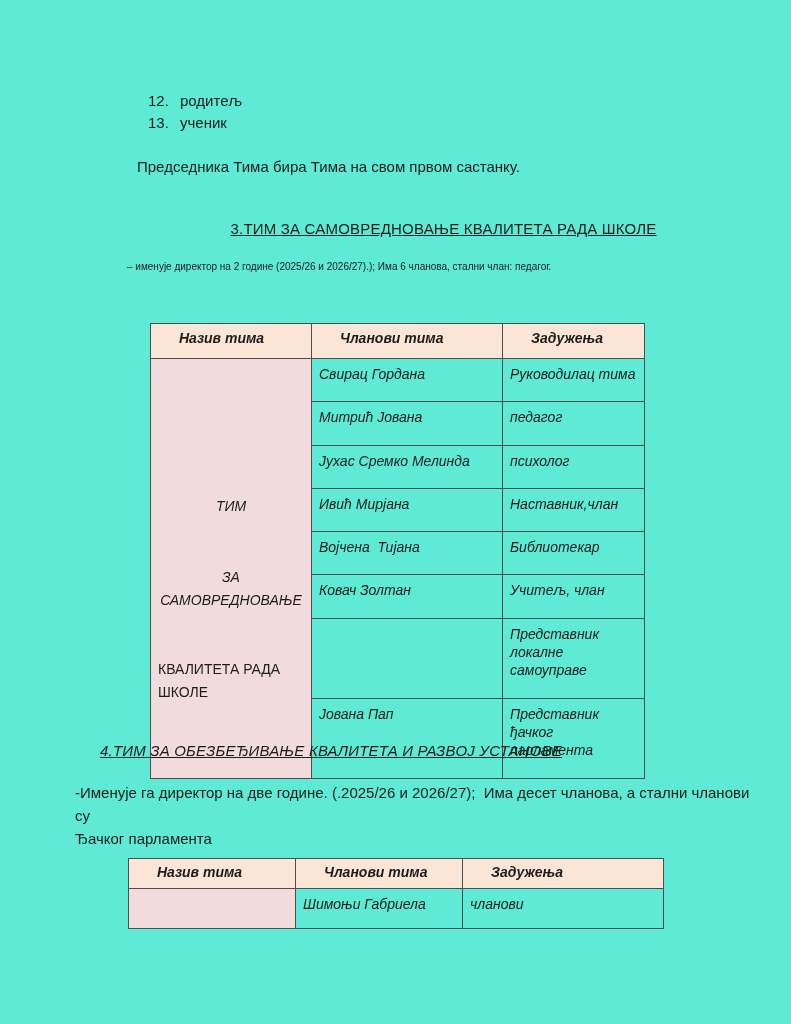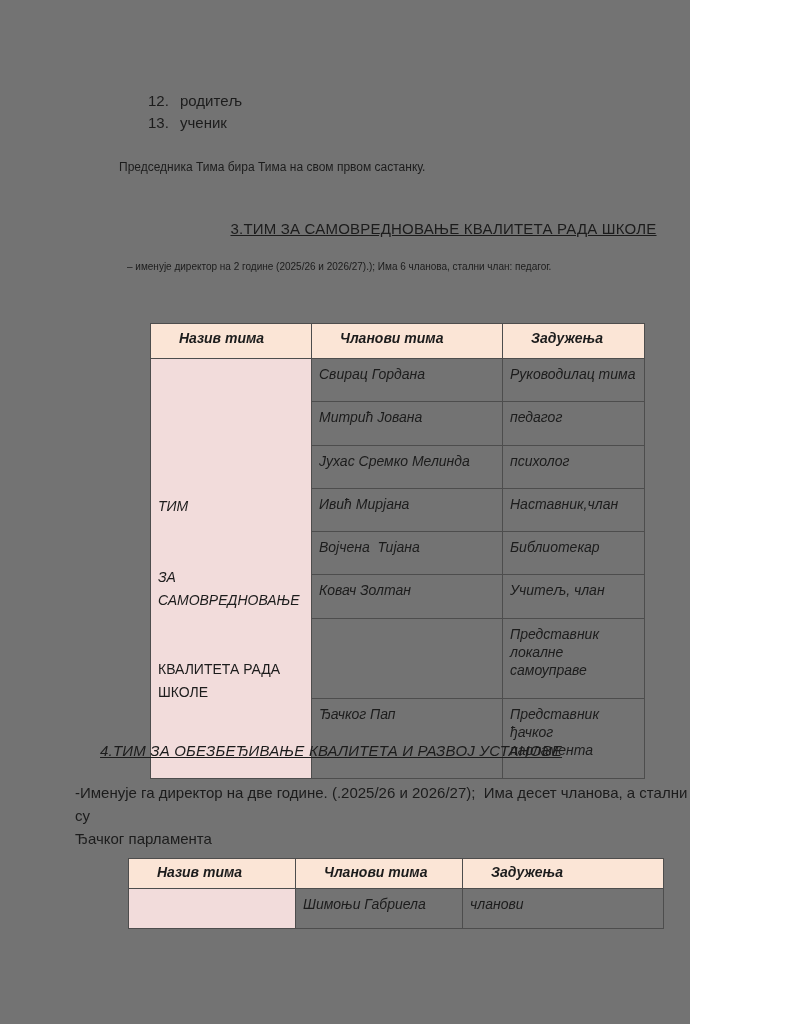--- a/index.html
+++ b/index.html
@@ -3,34 +3,34 @@
 <meta charset="utf-8">
 <style>
   html, body { margin: 0; padding: 0; }
   body {
     background: #ffffff;
     font-family: "Liberation Sans", sans-serif;
     color: #1c1c1c;
   }
   .page {
     position: relative;
-    width: 690px;
+    width: 791px;
     height: 1024px;
-    background: #737373;
+    background: #5eead4;
     overflow: hidden;
   }
 
   
   .numbered-list { position: absolute; left: 148px; top: 90px; font-size: 15px; }
   .numbered-list .li { line-height: 22px; }
   .numbered-list .num { display: inline-block; min-width: 26px; }
   .numbered-list .li-label { display: inline-block; margin-left: 6px; }
 
   
-  .intro { position: absolute; left: 119px; top: 157px; font-size: 12px; line-height: 20px; text-align: center; }
+  .intro { position: absolute; left: 137px; top: 157px; font-size: 15px; line-height: 20px; text-align: center; }
 
   
   .heading3 {
     position: absolute; left: 0; top: 220px; width: 791px;
     text-align: center; font-size: 15px; font-weight: normal;
     text-decoration: underline; letter-spacing: 0.2px; margin: 0; padding-left: 48px;
   }
 
   
   .note3 { position: absolute; left: 127px; top: 257px; font-size: 10px; line-height: 19px; white-space: pre-wrap; }
@@ -64,21 +64,21 @@
   .t1 { left: 150px; top: 323px; width: 494px; }
   .t1 thead tr { height: 35px; }
   .t1 tbody tr { height: 34px; }
   .t1 tbody tr:nth-child(7) { height: 51px; }
   .t1 tbody tr:nth-child(8) { height: 57px; }
 
   
   .t1 .team-cell { font-style: normal; }
   .team-name-block { padding-top: 58px; }
   .team-name-block .part { line-height: 23px; }
-  .team-name-block .part-italic { font-style: italic; }
+  .team-name-block .part-italic { font-style: italic; text-align: center; }
   .team-name-block .p1 { margin-bottom: 12px; }
   .team-name-block .p2 { margin-bottom: 10px; }
 
   
   .heading4 {
     position: absolute; left: 100px; top: 742px;
     font-size: 15px; font-weight: normal; font-style: italic;
     text-decoration: underline; letter-spacing: 0.2px; margin: 0;
   }
 
@@ -155,21 +155,21 @@
       </tr>
       <tr>
         <td>Ковач Золтан</td>
         <td>Учитељ, члан</td>
       </tr>
       <tr>
         <td></td>
         <td>Представник локалне самоуправе</td>
       </tr>
       <tr>
-        <td>Ђачког Пап</td>
+        <td>Јована Пап</td>
         <td>Представник ђачког парламента</td>
       </tr>
     </tbody>
   </table>
 
   <h4 class="heading4">4.ТИМ ЗА ОБЕЗБЕЂИВАЊЕ КВАЛИТЕТА И РАЗВОЈ УСТАНОВЕ</h4>
 
   <div class="note4">
     <div class="line">-Именује га директор на две године. (.2025/26 и 2026/27);  Има десет чланова, а стални чланови су</div>
     <div class="line">Ђачког парламента</div>

